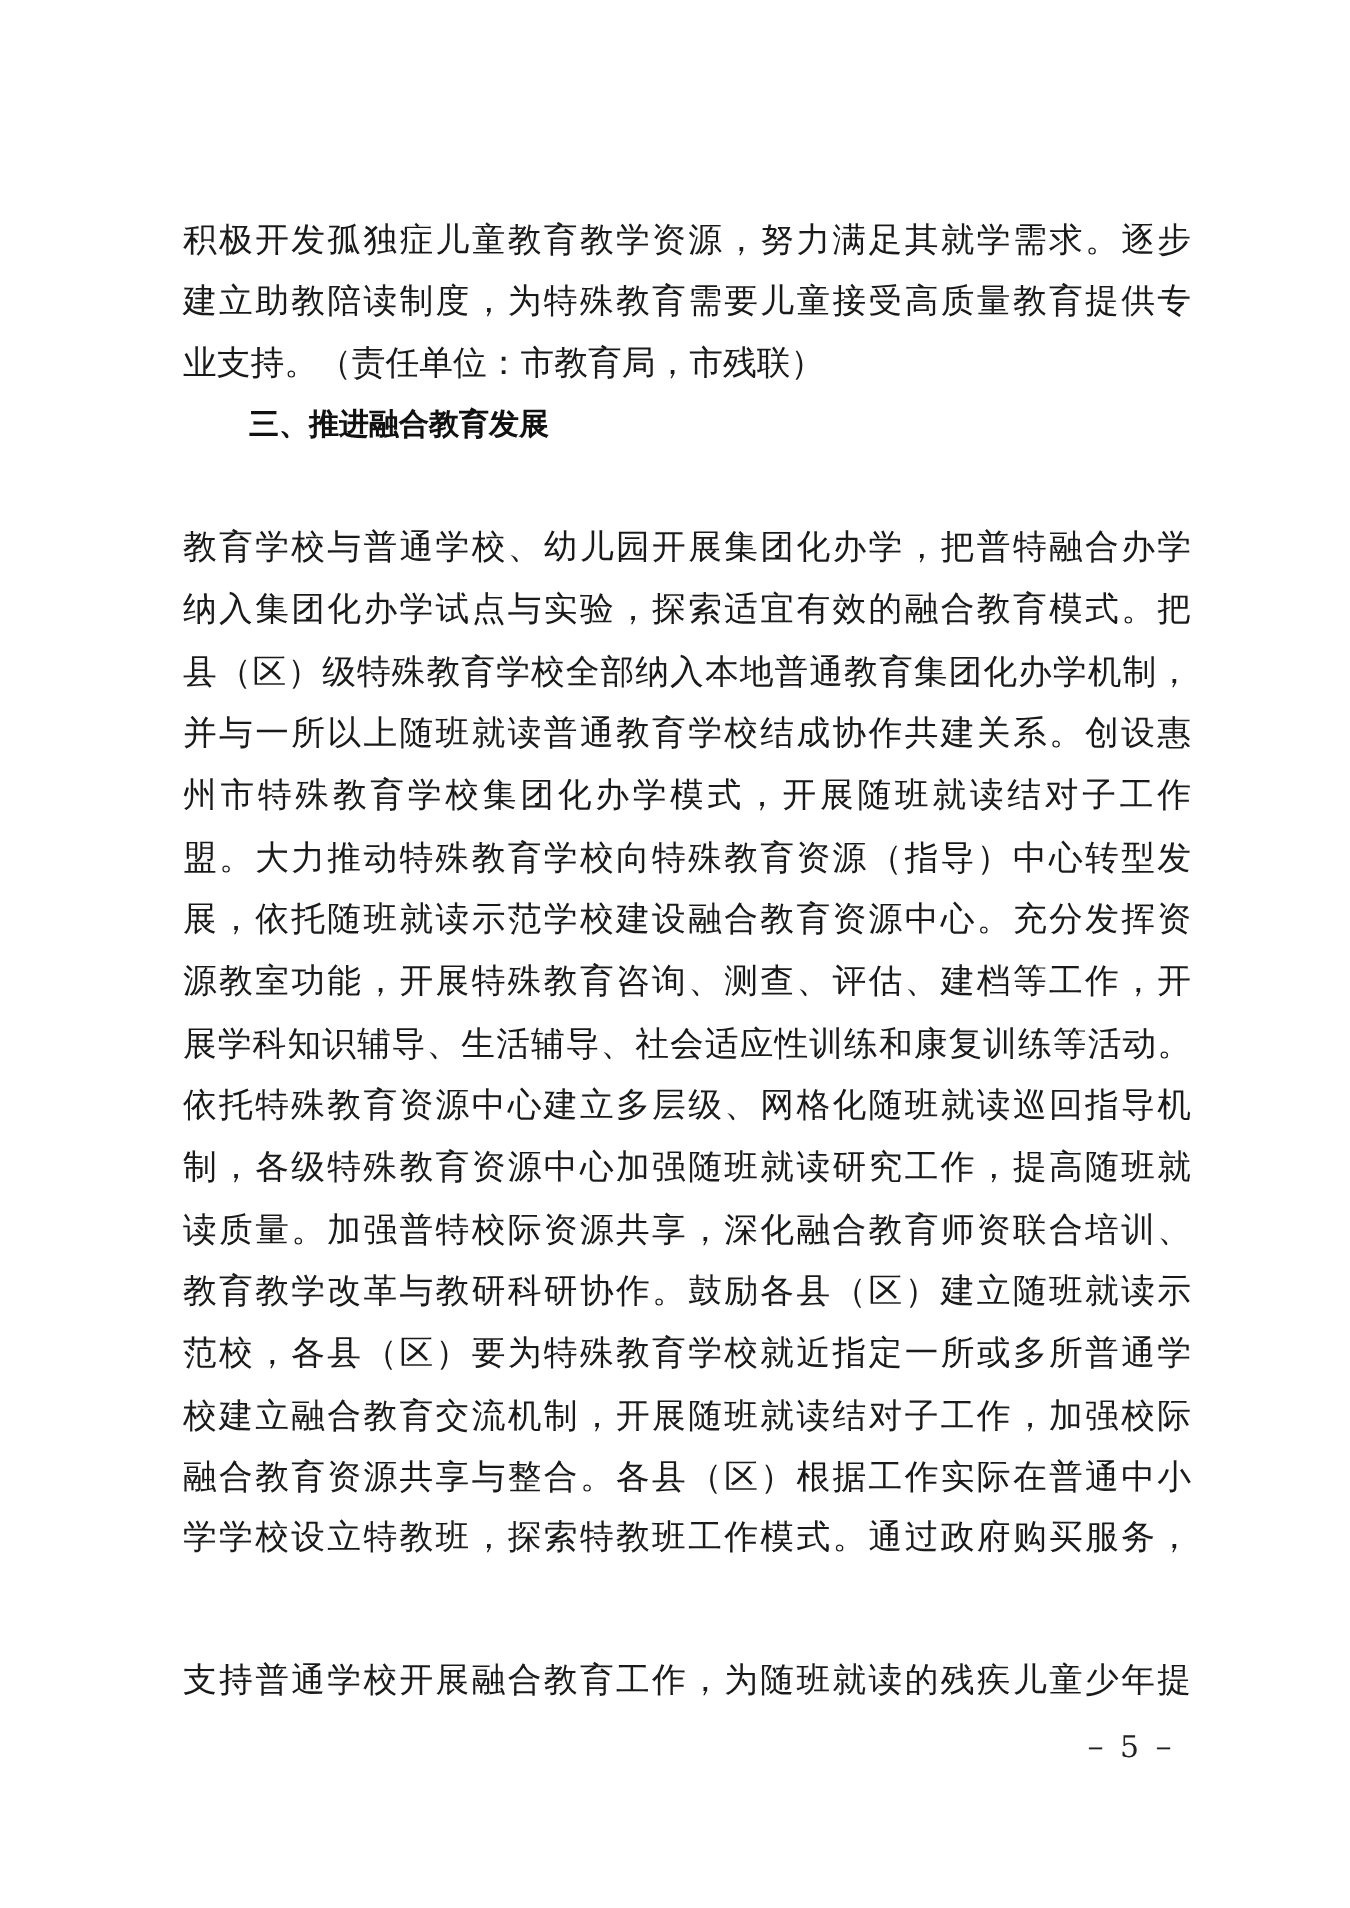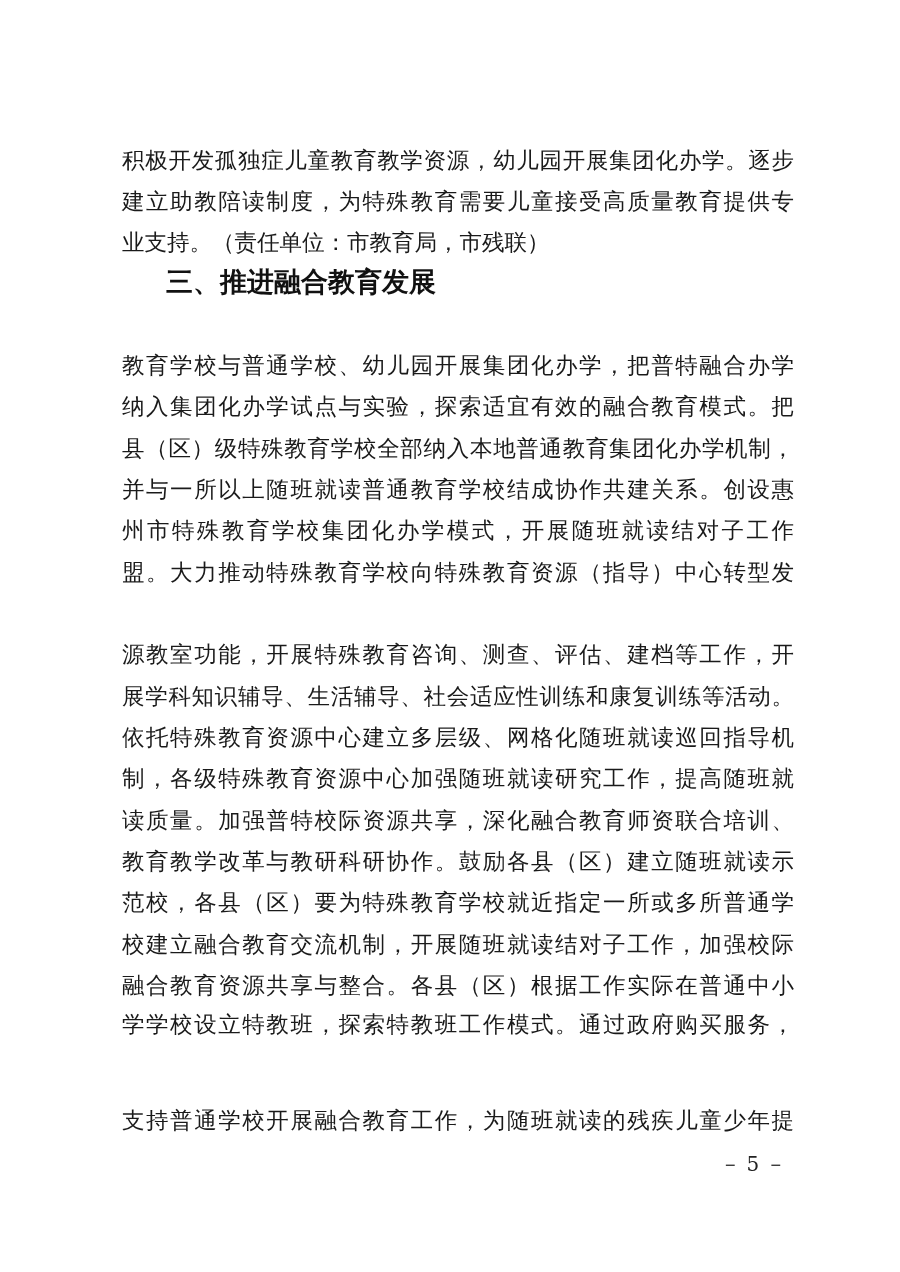--- a/index.html
+++ b/index.html
@@ -19,21 +19,21 @@
     text-align-last: justify;
     letter-spacing: 0;
   }
   .line.last { text-align-last: left; }
   .heading {
     position: absolute;
     left: 166px;
     height: 40px;
     line-height: 40px;
     font-family: "DejaVu Sans", "Liberation Sans", sans-serif;
-    font-size: 27px;
+    font-size: 20px;
     font-weight: bold;
     color: #111111;
     white-space: nowrap;
   }
   .indent { left: 166px; width: 628px; }
   .bold-lead { font-weight: bold; }
   .page-number {
     position: absolute;
     left: 718px;
     top: 1150px;
@@ -45,33 +45,34 @@
     color: #222222;
     text-align: center;
     white-space: pre;
   }
 </style>
 </head>
 <body>
 
 <div class="page">
 
-  <div class="line" style="top:140px;">积极开发孤独症儿童教育教学资源，幼儿园开展集团化办学。逐步</div>
+  <div class="line" style="top:140px;">积极开发孤独症儿童教育教学资源，努力满足其就学需求。逐步</div>
   <div class="line" style="top:181px;">建立助教陪读制度，为特殊教育需要儿童接受高质量教育提供专</div>
   <div class="line last" style="top:222px;">业支持。（责任单位：市教育局，市残联）</div>
 
   <div class="heading" style="top:262px;">三、推进融合教育发展</div>
 
 
   <div class="line" style="top:345px;">教育学校与普通学校、幼儿园开展集团化办学，把普特融合办学</div>
   <div class="line" style="top:386px;">纳入集团化办学试点与实验，探索适宜有效的融合教育模式。把</div>
   <div class="line" style="top:428px;">县（区）级特殊教育学校全部纳入本地普通教育集团化办学机制，</div>
   <div class="line" style="top:469px;">并与一所以上随班就读普通教育学校结成协作共建关系。创设惠</div>
   <div class="line" style="top:510px;">州市特殊教育学校集团化办学模式，开展随班就读结对子工作</div>
   <div class="line" style="top:552px;">盟。大力推动特殊教育学校向特殊教育资源（指导）中心转型发</div>
+  <div class="line" style="top:593px;">展，依托随班就读示范学校建设融合教育资源中心。充分发挥资</div>
   <div class="line" style="top:634px;">源教室功能，开展特殊教育咨询、测查、评估、建档等工作，开</div>
   <div class="line" style="top:676px;">展学科知识辅导、生活辅导、社会适应性训练和康复训练等活动。</div>
   <div class="line" style="top:717px;">依托特殊教育资源中心建立多层级、网格化随班就读巡回指导机</div>
   <div class="line" style="top:758px;">制，各级特殊教育资源中心加强随班就读研究工作，提高随班就</div>
   <div class="line" style="top:800px;">读质量。加强普特校际资源共享，深化融合教育师资联合培训、</div>
   <div class="line" style="top:841px;">教育教学改革与教研科研协作。鼓励各县（区）建立随班就读示</div>
   <div class="line" style="top:882px;">范校，各县（区）要为特殊教育学校就近指定一所或多所普通学</div>
   <div class="line" style="top:924px;">校建立融合教育交流机制，开展随班就读结对子工作，加强校际</div>
   <div class="line" style="top:965px;">融合教育资源共享与整合。各县（区）根据工作实际在普通中小</div>
   <div class="line" style="top:1006px;font-family:Liberation Mono, monospace;">学学校设立特教班，探索特教班工作模式。通过政府购买服务，</div>

